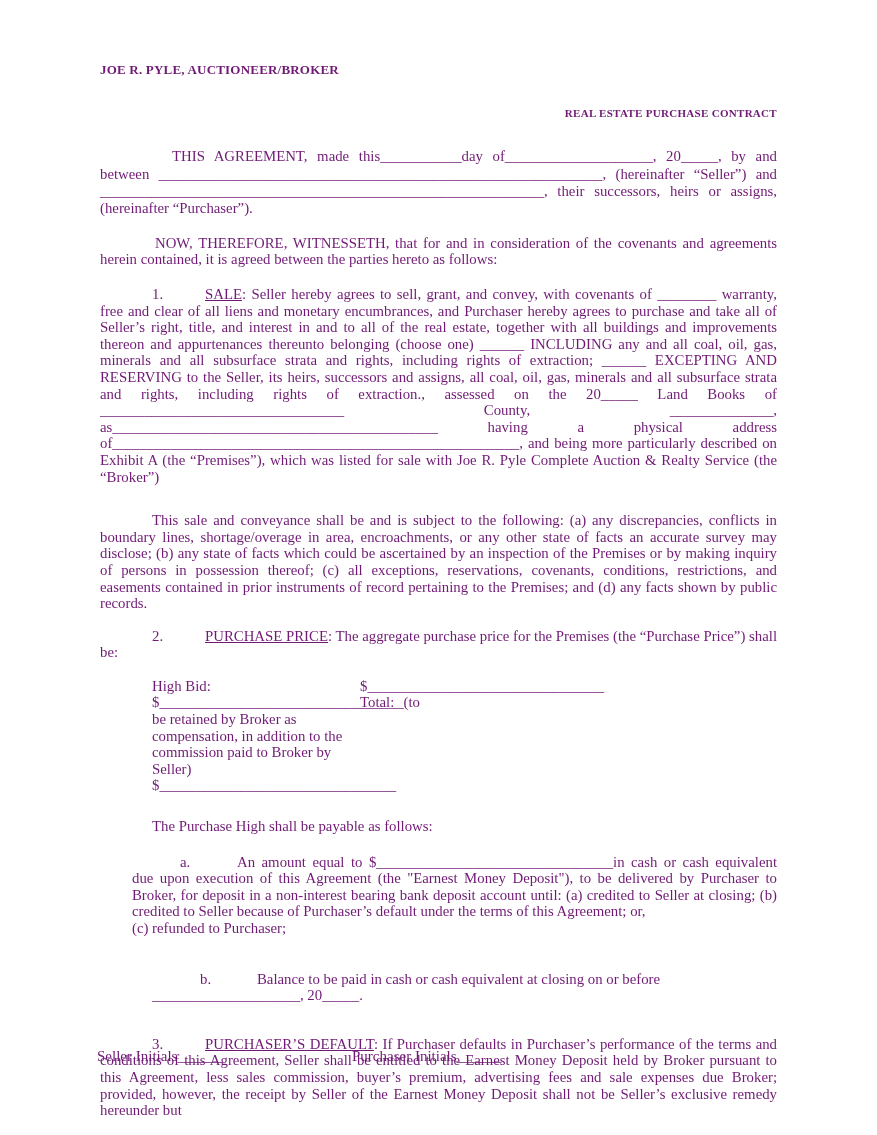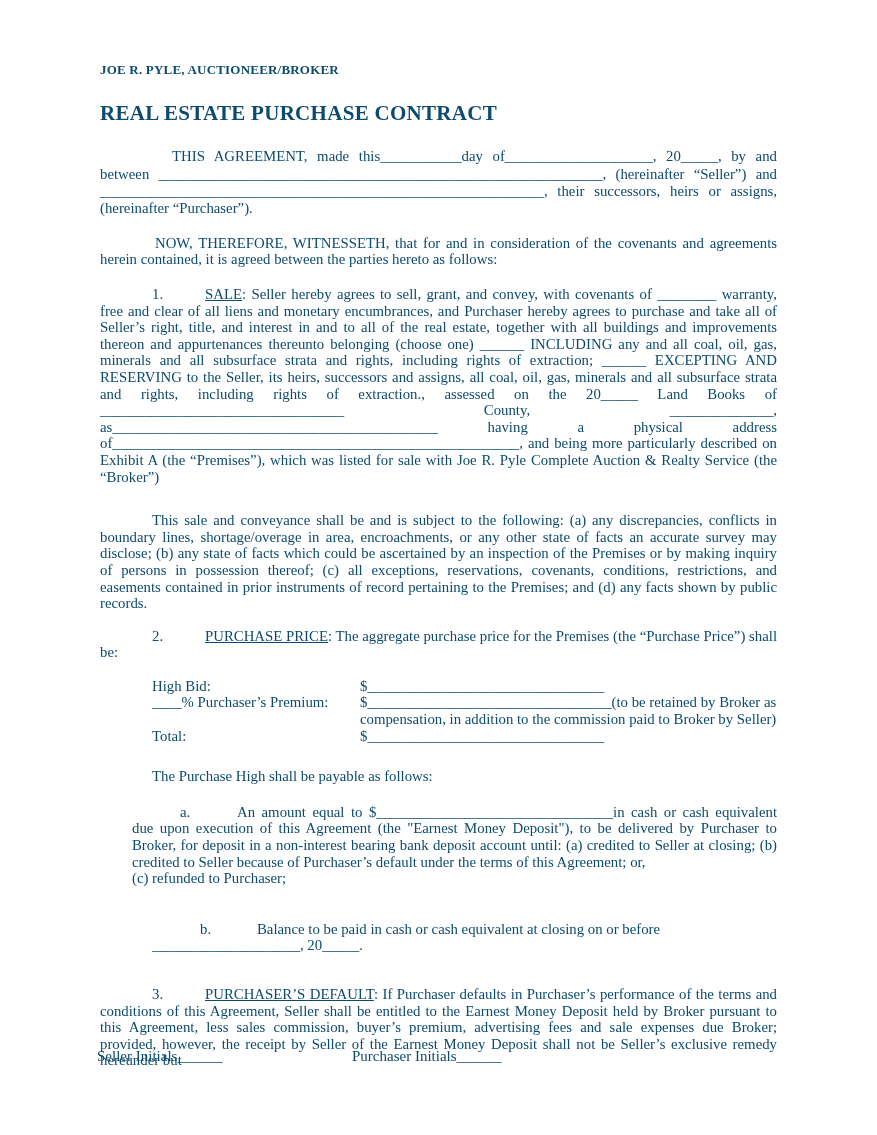--- a/index.html
+++ b/index.html
@@ -5,33 +5,33 @@
   html,body{margin:0;padding:0;background:#ffffff;}
   .page{
     position:relative;
     width:877px;height:1135px;
     background:#ffffff;
     box-sizing:border-box;
     padding:62px 100px 0 100px;
     font-family:"Liberation Serif","DejaVu Serif",serif;
     font-size:14.8px;
     line-height:16.6px;
-    color:#0c4a6e;
+    color:#701a75;
     overflow:hidden;
   }
   .broker-header{
     font-weight:bold;
     font-size:13px;
     letter-spacing:0.2px;
   }
   .doc-title{
     margin:26px 0 16px 0;
-    font-size:21px;
+    font-size:11px;
     font-weight:bold;
-    text-align:left;
+    text-align:right;
     letter-spacing:0.3px;
   }
   p{margin:0;}
   .para{text-align:justify;}
   .prewrap{white-space:pre-line;}
   .p-intro{margin-top:27px;text-indent:72px;line-height:17.4px;}
   .p-witness{margin-top:17px;text-indent:55px;}
   .p-sec1{margin-top:18px;text-indent:52px;}
   .p-subject{margin-top:27px;text-indent:52px;}
   .p-sec2{margin-top:16px;text-indent:52px;}
@@ -74,21 +74,20 @@
 
   <p class="para p-sec1"><span class="num-box">1.</span><span class="u-head">SALE</span><span>: Seller hereby agrees to sell, grant, and convey, with covenants of ________ warranty, free and clear of all liens and monetary encumbrances, and Purchaser hereby agrees to purchase and take all of Seller’s right, title, and interest in and to all of the real estate, together with all buildings and improvements thereon and appurtenances thereunto belonging (choose one) ______ INCLUDING any and all coal, oil, gas, minerals and all subsurface strata and rights, including rights of extraction; ______ EXCEPTING AND RESERVING to the Seller, its heirs, successors and assigns, all coal, oil, gas, minerals and all subsurface strata and rights, including rights of extraction., assessed on the 20_____ Land Books of _________________________________ County, ______________, as____________________________________________ having a physical address of_______________________________________________________, and being more particularly described on Exhibit A (the “Premises”), which was listed for sale with Joe R. Pyle Complete Auction &amp; Realty Service (the “Broker”)</span></p>
 
   <p class="para p-subject">This sale and conveyance shall be and is subject to the following: (a) any discrepancies, conflicts in boundary lines, shortage/overage in area, encroachments, or any other state of facts an accurate survey may disclose; (b) any state of facts which could be ascertained by an inspection of the Premises or by making inquiry of persons in possession thereof; (c) all exceptions, reservations, covenants, conditions, restrictions, and easements contained in prior instruments of record pertaining to the Premises; and (d) any facts shown by public records.</p>
 
   <p class="para p-sec2"><span class="num-box">2.</span><span class="u-head">PURCHASE PRICE</span><span>: The aggregate purchase price for the Premises (the “Purchase Price”) shall be:</span></p>
 
   <div class="price-grid">
     <div class="cell">High Bid:</div>
     <div class="cell">$________________________________</div>
-    <div class="cell">____% Purchaser’s Premium:</div>
     <div class="cell">$_________________________________(to be retained by Broker as compensation, in addition to the commission paid to Broker by Seller)</div>
     <div class="cell">Total:</div>
     <div class="cell">$________________________________</div>
   </div>
 
   <p class="p-payable">The Purchase High shall be payable as follows:</p>
 
   <p class="para sub p-suba"><span class="num-box">a.</span><span class="prewrap">An amount equal to $________________________________in cash or cash equivalent due upon execution of this Agreement (the "Earnest Money Deposit"), to be delivered by Purchaser to Broker, for deposit in a non-interest bearing bank deposit account until: (a) credited to Seller at closing; (b) credited to Seller because of Purchaser’s default under the terms of this Agreement; or,
 (c) refunded to Purchaser;</span></p>
 

